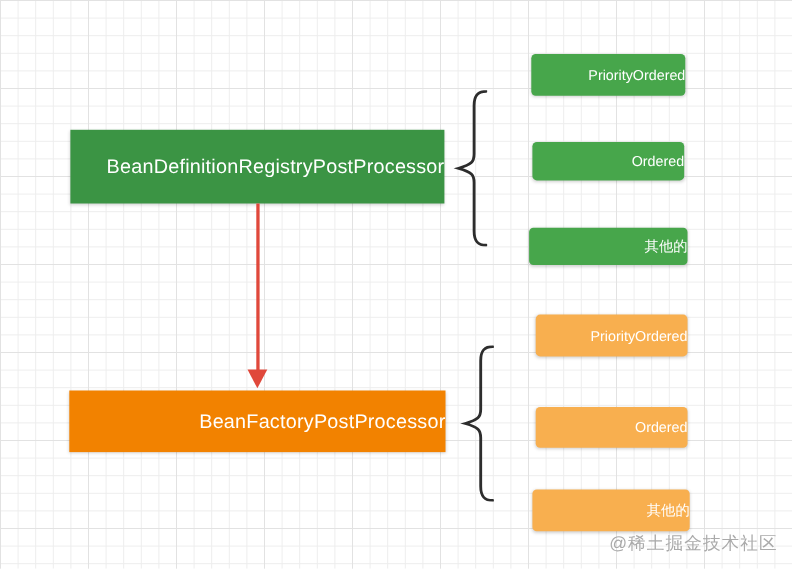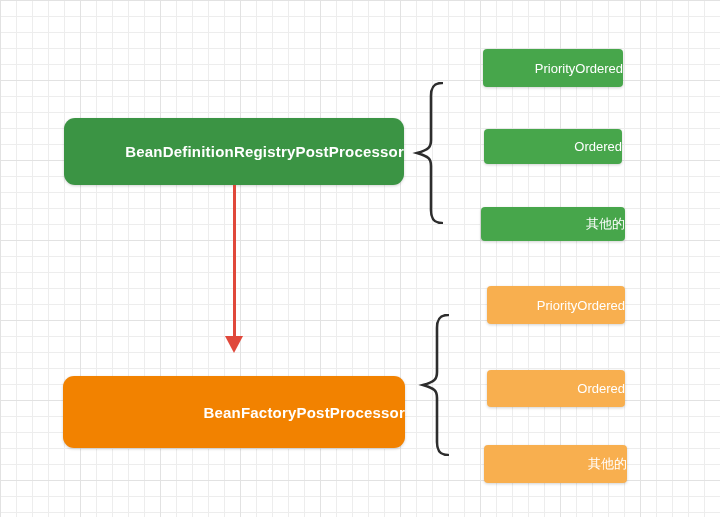--- a/index.html
+++ b/index.html
@@ -16,22 +16,22 @@
       linear-gradient(to bottom, #ededed 1px, transparent 1px);
     background-size:80px 80px,80px 80px,16px 16px,16px 16px;
   }
   .box{
     position:absolute;
     display:flex;align-items:center;justify-content:flex-end;
     color:#fff;text-align:center;
     box-shadow:0 1px 3px rgba(0,0,0,0.18);
   }
   .main-box{
-    border-radius:11px;
-    font-size:15px;font-weight:bold;letter-spacing:.2px;
+    border-radius:0;
+    font-size:18px;font-weight:normal;letter-spacing:.2px;
   }
   .item-box{
     border-radius:4px;
     font-size:13px;font-weight:400;
   }
   .bg-main-green{background:#3b9444;}
   .bg-item-green{background:#47a64b;}
   .bg-main-orange{background:#f28200;}
   .bg-item-orange{background:#f8af4f;}
   .brace{position:absolute;width:34px;height:142px;}
@@ -73,34 +73,35 @@
     <span>Ordered</span>
   </div>
 
   <div class="box item-box bg-item-green" style="left:481px;top:207px;width:144px;height:34px">
     <span>其他的</span>
   </div>
 
   <div class="arrow-line"></div>
   <div class="arrow-head"></div>
 
-  <div class="box main-box bg-main-orange" style="left:63px;top:376px;width:342px;height:72px">
+  <div class="box main-box bg-main-orange" style="left:63px;top:355px;width:342px;height:56px">
     <span>BeanFactoryPostProcessor</span>
   </div>
 
   <svg class="brace" style="left:415px;top:314px" viewBox="0 0 34 142">
     <path d="M 33 1 C 25 1 22 5 22 14 L 22 58 C 22 65 20 67.5 8 71 C 20 74.5 22 77 22 84 L 22 128 C 22 137 25 141 33 141"></path>
   </svg>
 
   <div class="box item-box bg-item-orange" style="left:487px;top:286px;width:138px;height:38px">
     <span>PriorityOrdered</span>
   </div>
 
   <div class="box item-box bg-item-orange" style="left:487px;top:370px;width:138px;height:37px">
     <span>Ordered</span>
   </div>
 
   <div class="box item-box bg-item-orange" style="left:484px;top:445px;width:143px;height:38px">
     <span>其他的</span>
   </div>
 
+  <div class="watermark">@稀土掘金技术社区</div>
 
 </div>
 
 </body></html>

